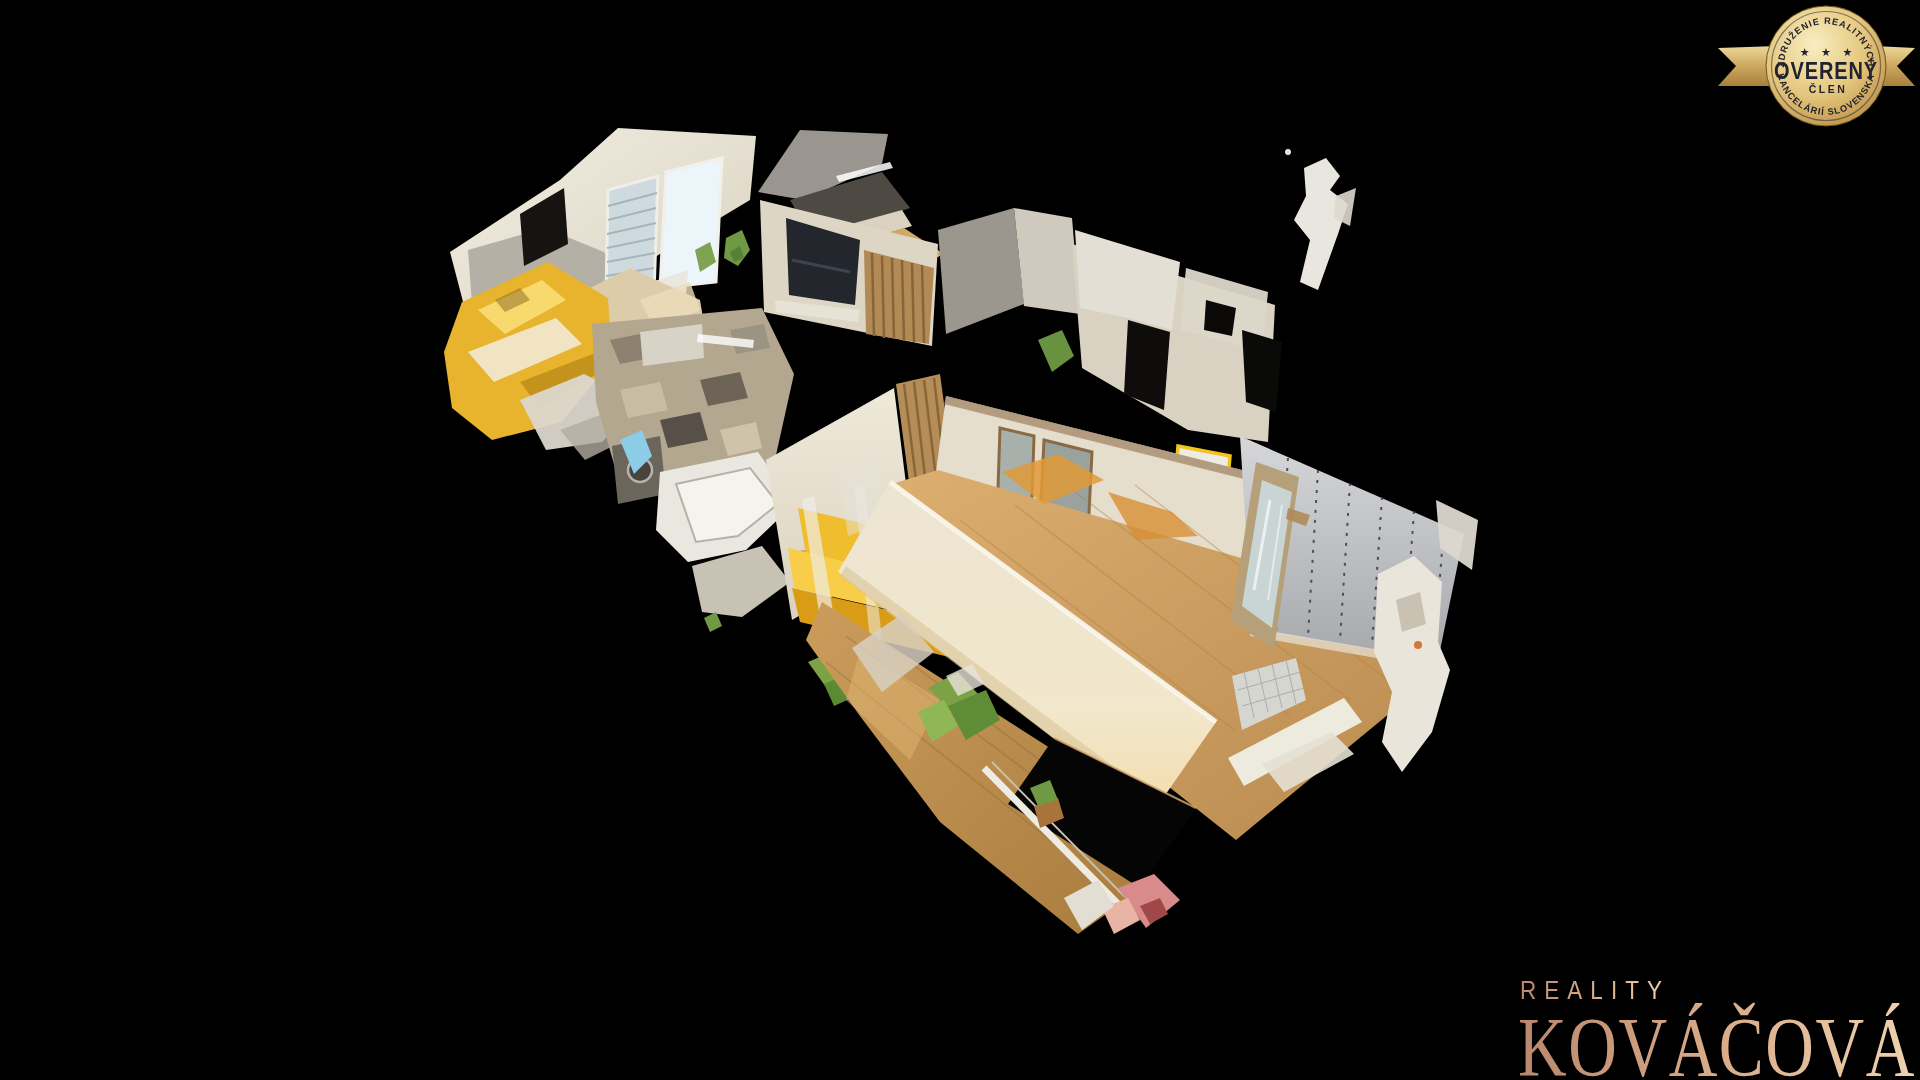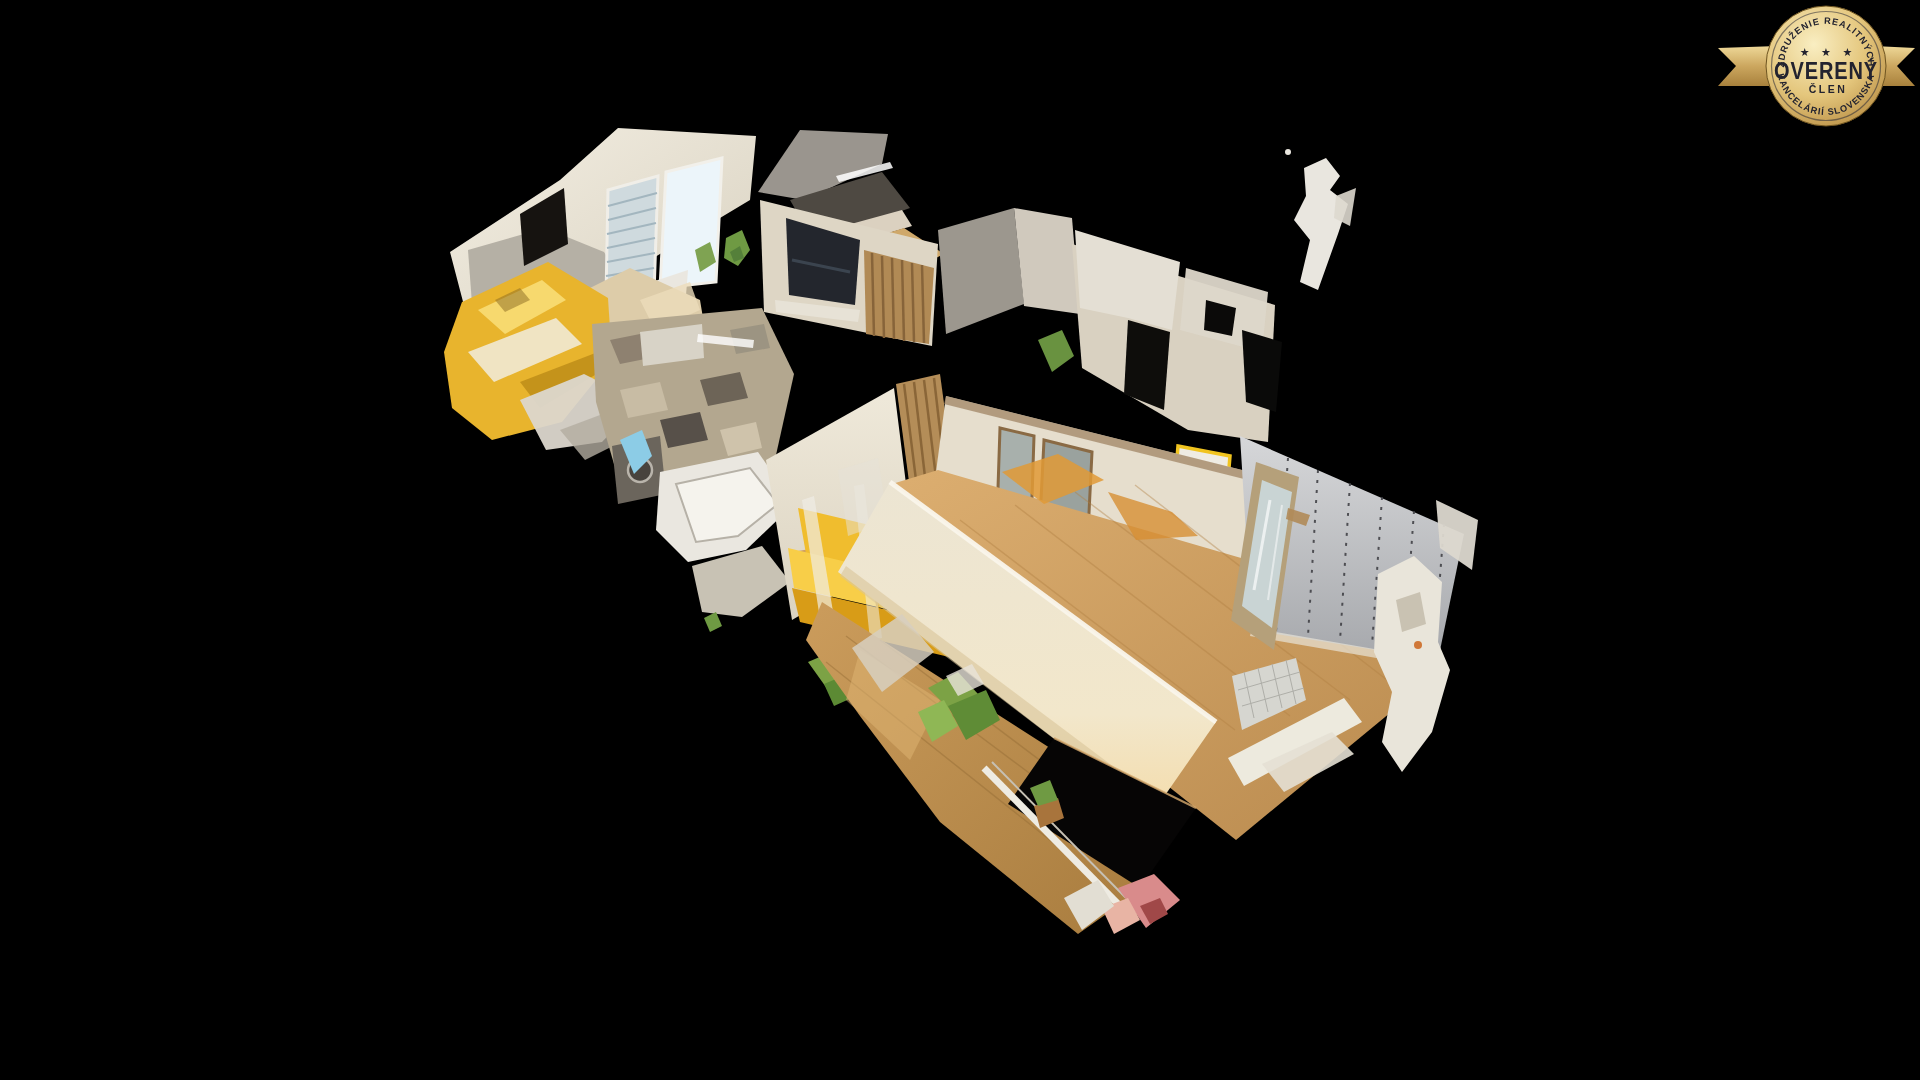--- a/index.html
+++ b/index.html
@@ -289,14 +289,27 @@
         <text class="arc-text" text-anchor="middle" letter-spacing="1.4">
           <textPath href="#arcBotB" startOffset="50%">KANCELÁRIÍ SLOVENSKA</textPath>
         </text>
         <text class="badge-stars" x="125" y="56" text-anchor="middle">★ ★ ★</text>
         <text class="badge-title" x="123" y="79" text-anchor="middle" textLength="104" lengthAdjust="spacingAndGlyphs">OVERENÝ</text>
         <text class="badge-sub" x="125" y="93" text-anchor="middle">ČLEN</text>
       </g>
     </svg>
   </div>
 
+  <div class="logo-wrap">
+    <svg viewBox="0 0 422 128" width="422" height="128">
+      <defs>
+        <linearGradient id="logoGradB" x1="0" y1="0" x2="1" y2="0">
+          <stop offset="0" stop-color="#b9886d"></stop>
+            <stop offset="0.5" stop-color="#d9ab88"></stop>
+          <stop offset="1" stop-color="#eed3ae"></stop>
+        </linearGradient>
+      </defs>
+      <text class="logo-top" x="22" y="47" fill="url(#logoGradB)" textLength="150" lengthAdjust="spacingAndGlyphs">REALITY</text>
+      <text class="logo-main" x="20" y="124" fill="url(#logoGradB)" textLength="398" lengthAdjust="spacingAndGlyphs">KOVÁČOVÁ</text>
+    </svg>
+  </div>
 
 </div>
 
 </body></html>

